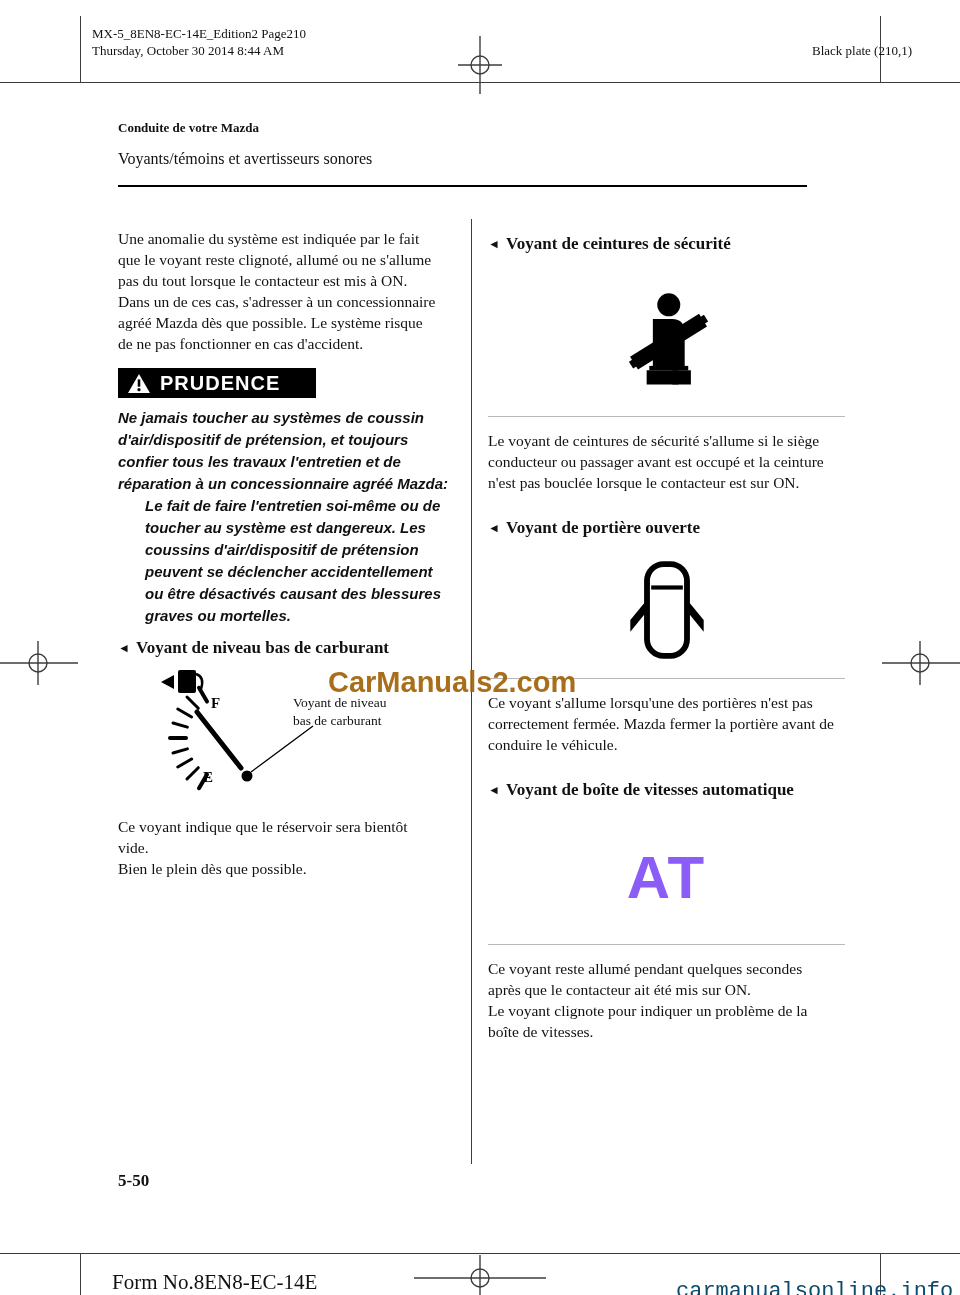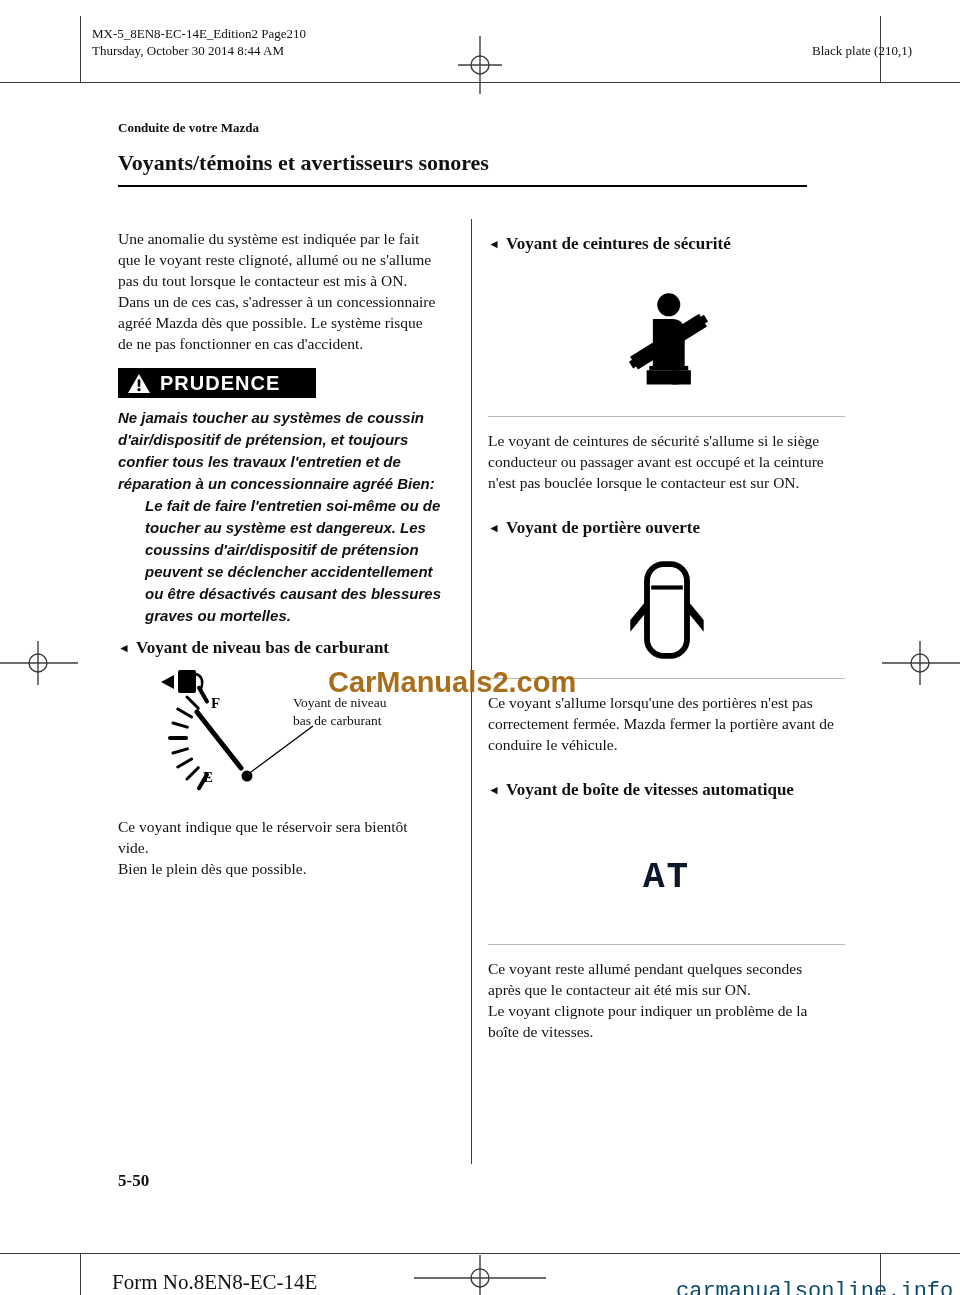--- a/index.html
+++ b/index.html
@@ -24,21 +24,21 @@
   .tick-tr { left:880px; top:0;      height:66px; }
   .tick-bl { left:80px;  top:1237px; height:58px; }
   .tick-br { left:880px; top:1237px; height:58px; }
 
   
   .header-left  { position:absolute; left:92px; top:9px; font-size:13px; line-height:17px; }
   .header-right { position:absolute; left:812px; top:27px; font-size:13px; }
 
   
   .chapter { position:absolute; left:118px; top:104px; font-size:13px; font-weight:600; }
-  .title   { position:absolute; left:118px; top:134px; font-size:22px; font-weight:bold; }
+  .title   { position:absolute; left:118px; top:134px; font-size:16px; font-weight:normal; }
   .title-rule { position:absolute; left:118px; top:169px; width:689px; height:2px; background:#000; }
 
   
   .col-divider { position:absolute; left:471px; top:203px; width:1px; height:945px; background:#3c3c3c; }
   .col { position:absolute; top:205px; }
   .left-col  { left:118px; width:340px; }
   .right-col { left:488px; width:357px; }
 
   p.body { font-size:15.5px; line-height:21px; }
   .left-col  p.body { width:322px; }
@@ -78,22 +78,22 @@
   .fuel-svg .nofill { fill:none; }
   .fuel-callout { position:absolute; left:175px; top:30px; font-size:13.5px; line-height:18px; }
 
   
   .figure { text-align:center; border-bottom:1px solid #b9b9b9; }
   .fig-belt { margin-top:16px; padding:20px 0 20px; }
   .fig-door { margin-top:8px;  padding:10px 0 12px; }
   .fig-at   { margin-top:8px;  padding:40px 0 38px; }
   .fig-belt svg *, .fig-door .doorfill { fill:#000; }
   .at-indicator {
-    font-family:Liberation Mono, monospace; font-weight:bold;
-    font-size:36px; line-height:56px; letter-spacing:2px; color:#0f172a;
+    font-family:Liberation Sans, sans-serif; font-weight:bold;
+    font-size:60px; line-height:56px; letter-spacing:2px; color:#8b5cf6;
   }
   .after-fig { margin-top:13px; }
   .tight { margin-top:0; }
 
   
   .page-num  { position:absolute; left:118px; top:1155px; font-size:17px; font-weight:bold; }
   .form-no   { position:absolute; left:112px; top:1254px; font-size:21px; }
   .watermark {
     position:absolute; left:328px; top:650px;
     font-family:"Liberation Sans", sans-serif; font-weight:bold; font-size:29px;
@@ -156,21 +156,21 @@
 
     <div class="caution-box">
       <svg width="24" height="21" viewBox="0 0 26 23">
         <path d="M13 1 L25 22 H1 Z" fill="#ffffff"></path>
         <rect x="11.6" y="7" width="2.8" height="8" fill="#000000"></rect>
         <circle cx="13" cy="18.3" r="1.8" fill="#000000"></circle>
       </svg>
       <span class="c-label">PRUDENCE</span>
     </div>
 
-    <p class="caution-lead">Ne jamais toucher au systèmes de coussin d'air/dispositif de prétension, et toujours confier tous les travaux l'entretien et de réparation à un concessionnaire agréé Bien:</p>
+    <p class="caution-lead">Ne jamais toucher au systèmes de coussin d'air/dispositif de prétension, et toujours confier tous les travaux l'entretien et de réparation à un concessionnaire agréé Mazda:</p>
     <p class="caution-body">Le fait de faire l'entretien soi-même ou de toucher au système est dangereux. Les coussins d'air/dispositif de prétension peuvent se déclencher accidentellement ou être désactivés causant des blessures graves ou mortelles.</p>
 
     <h2 class="sec-head fuel-head">
       <span class="marker">◄</span>
       <span>Voyant de niveau bas de carburant</span>
     </h2>
 
     <div class="fuel-fig">
       <svg class="fuel-svg" width="250" height="148" viewBox="0 0 250 148">
 

